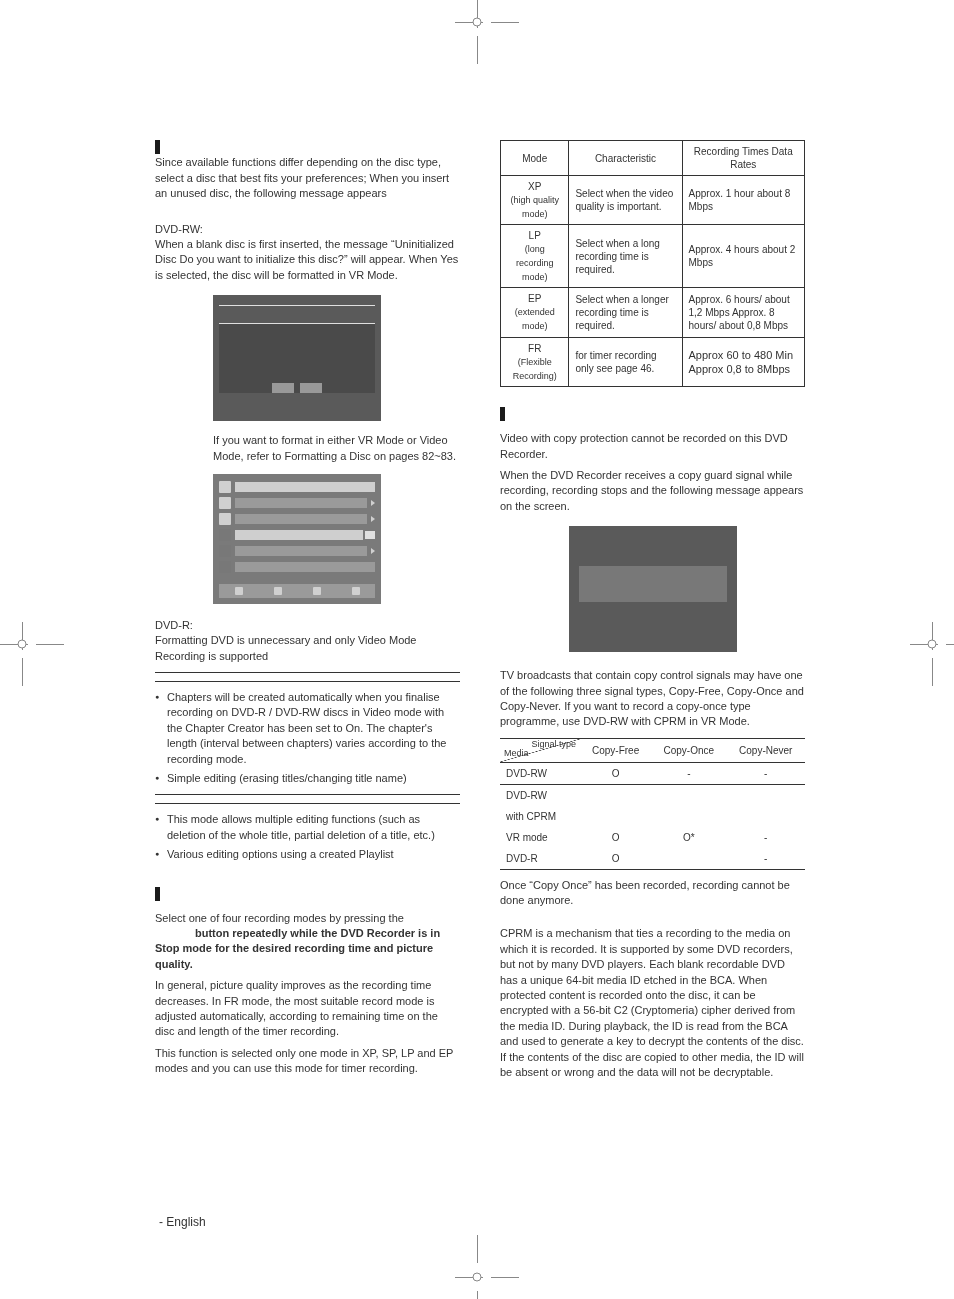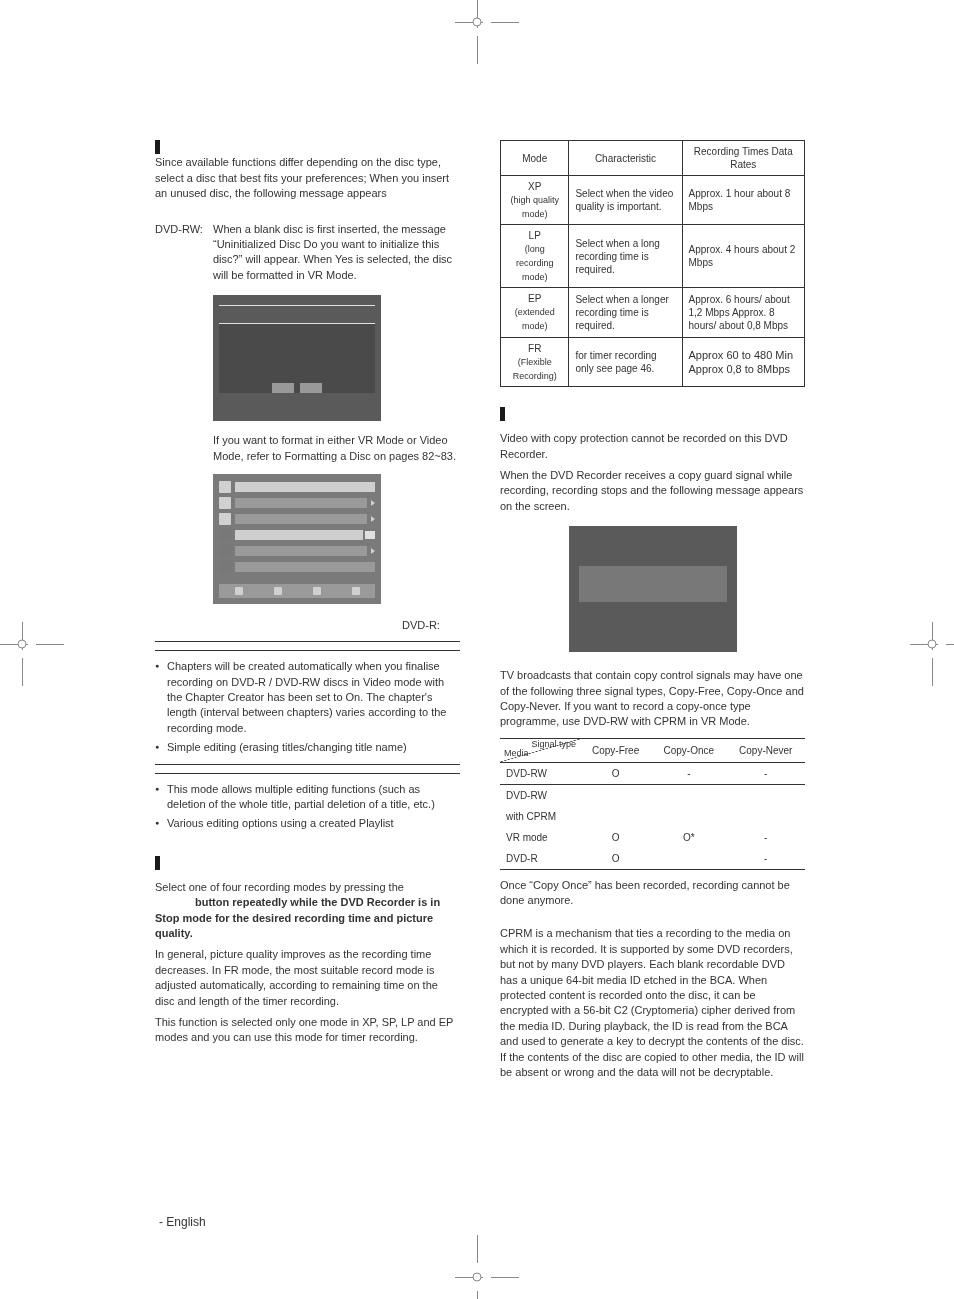--- a/index.html
+++ b/index.html
@@ -24,21 +24,21 @@
 .col-right { width: 310px; }
 .marker {
   display: inline-block;
   width: 5px;
   height: 14px;
   background: #1b1b1b;
   vertical-align: top;
   margin-right: 4px;
 }
 .para { line-height: 1.4; margin-bottom: 10px; }
-.kvp { display: flex; margin-top: 20px; line-height: 1.4; }
+.kvp { display: flex; margin-top: 20px; line-height: 1.4; flex-direction: column; }
 .kvp-key { width: 58px; flex-shrink: 0; }
 .kvp-val { flex: 1; }
 .screenshot {
   width: 168px; height: 126px; background: #5a5a5a;
   margin: 12px 0 12px 58px; position: relative;
 }
 .shot-inner {
   position: absolute; left: 6px; top: 28px; right: 6px; height: 70px;
   background: #4a4a4a; border-top: 1px solid #e0e0e0;
 }
@@ -201,20 +201,21 @@
         <div class="menu-footer">
           <div class="menu-ficon"></div>
             <div class="menu-ficon"></div>
             <div class="menu-ficon"></div>
             <div class="menu-ficon"></div>
         </div>
       </div>
 
       <div class="kvp" style="margin-top:4px;justify-content:flex-end;">
         <div class="kvp-key">DVD-R:</div>
+        <div class="kvp-val">Formatting DVD is unnecessary and only Video Mode Recording is supported</div>
       </div>
 
       <hr class="sep">
       <hr class="sep">
 
       <ul class="bullets">
         <li>Chapters will be created automatically when you finalise recording on DVD-R / DVD-RW discs in Video mode with the Chapter Creator has been set to On. The chapter's length (interval between chapters) varies according to the recording mode.</li>
         <li>Simple editing (erasing titles/changing title name)</li>
       </ul>
 

